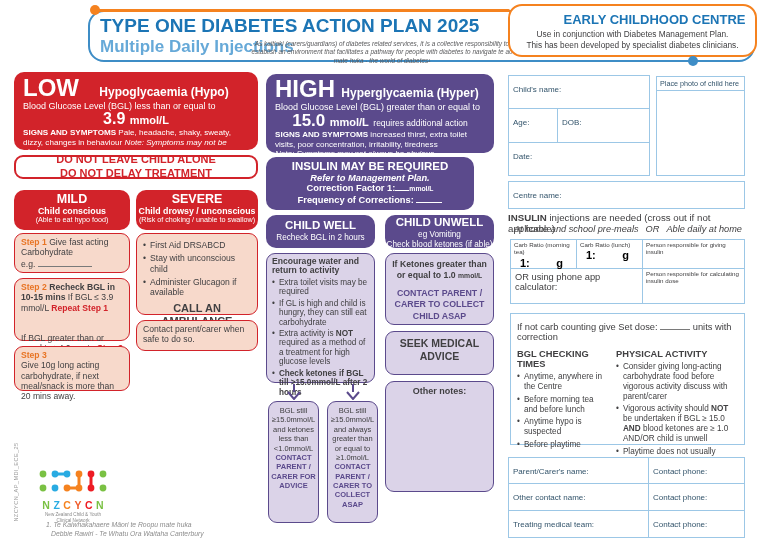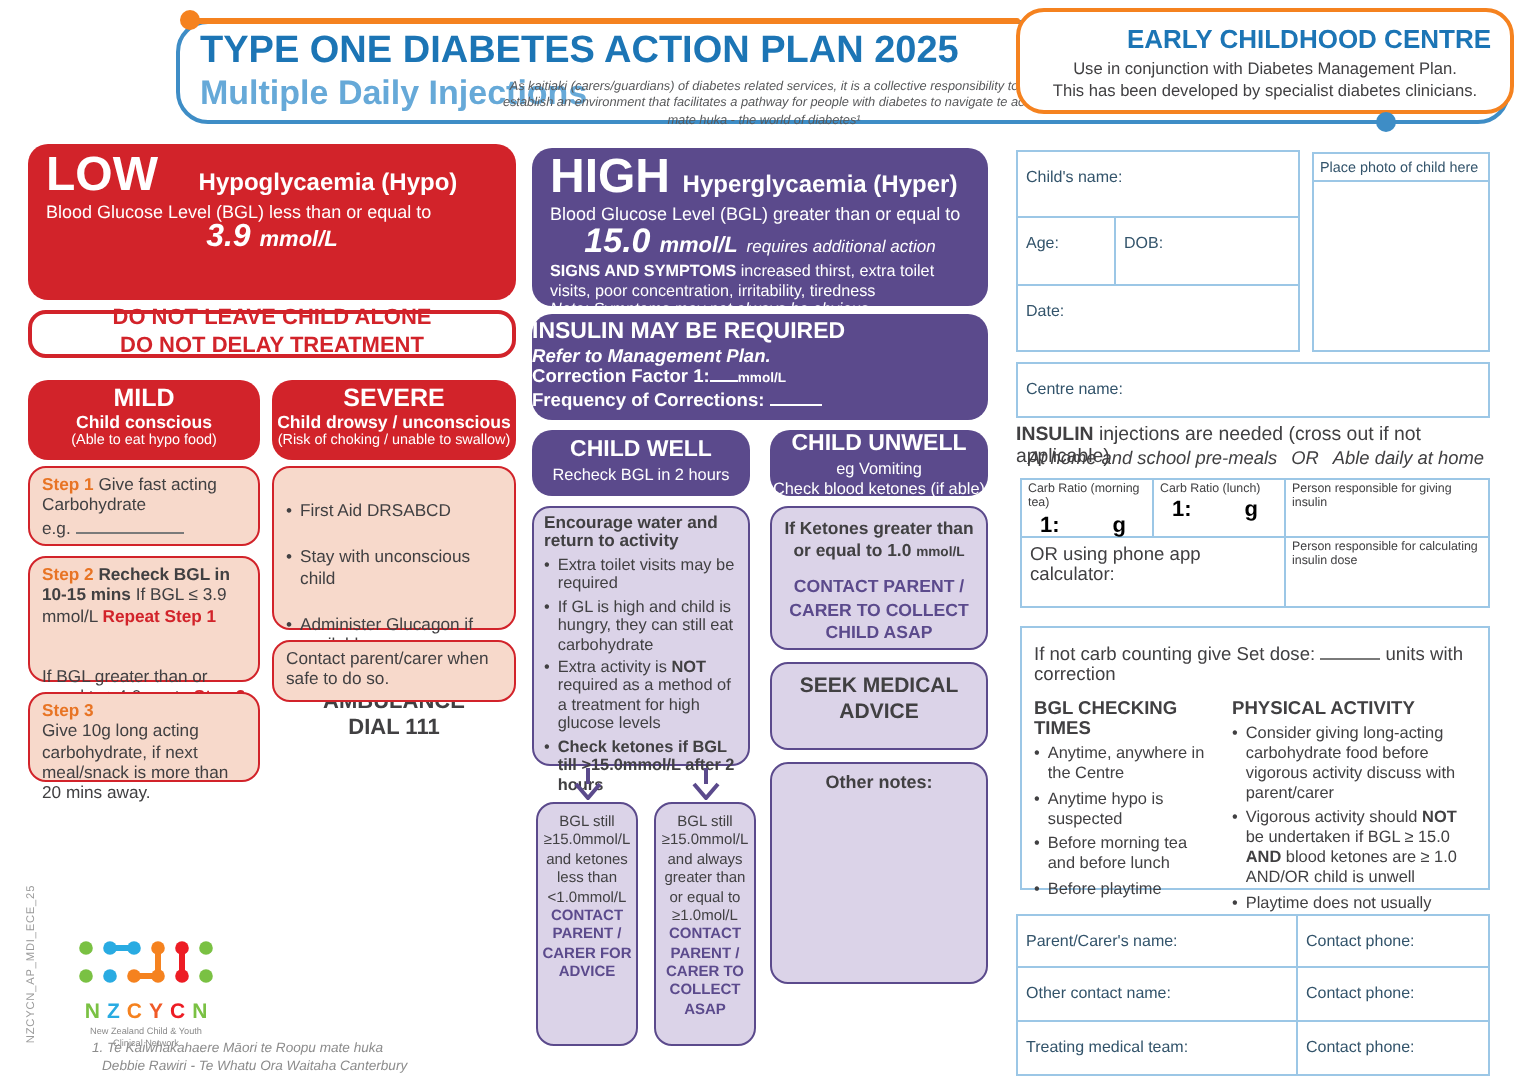--- a/index.html
+++ b/index.html
@@ -26,51 +26,51 @@
   .lpurple{background:#DBD3E8;border:1.5px solid #5B4A8C;border-radius:9px;color:#414042;box-sizing:border-box;}
   .fbox{border:1.5px solid #9CC7E6;background:#fff;box-sizing:border-box;}
   .flabel{font-size:8px;color:#33546B;}
 
   
   .low-box{left:14px;top:72px;width:244px;height:78px;padding:4px 9px;}
   .cond-head{display:flex;align-items:baseline;}
   .big-label{font-size:24px;font-weight:bold;line-height:1;}
   .cond-name{font-size:12px;font-weight:bold;flex:1;text-align:center;}
   .bgl-line{font-size:9px;margin-top:1px;}
-  .value-line{text-align:center;line-height:1.05;font-style:italic;}
+  .value-line{text-align:center;line-height:1.05;}
   .value-big{font-size:16px;font-weight:bold;}
   .value-unit{font-size:11px;font-weight:bold;}
   .value-extra{font-size:8.5px;}
   .signs{font-size:8.1px;line-height:1.2;margin-top:1px;}
   .warn-box{left:14px;top:155px;width:244px;height:24px;border:2px solid #D2232A;border-radius:9px;box-sizing:border-box;
             color:#D2232A;font-weight:bold;font-size:11px;text-align:center;display:flex;flex-direction:column;justify-content:center;line-height:1.25;background:#fff;}
   .mild-head{left:14px;top:190px;width:116px;height:40px;text-align:center;padding-top:2px;}
   .severe-head{left:136px;top:190px;width:122px;height:40px;text-align:center;padding-top:2px;}
   .ms-title{font-size:12.5px;font-weight:bold;line-height:1.15;}
   .ms-sub1{font-size:8.8px;font-weight:bold;line-height:1.15;}
   .ms-sub2{font-size:7.2px;line-height:1.2;}
   .step1{left:14px;top:233px;width:116px;height:40px;}
   .step2{left:14px;top:278px;width:116px;height:63px;}
   .step3{left:14px;top:346px;width:116px;height:45px;}
   .steplabel{color:#E87424;font-weight:bold;}
   .red-bold{color:#D2232A;font-weight:bold;}
   .blank-line{display:inline-block;width:54px;border-bottom:1px solid #7a7a7a;height:8px;}
   .pink p{margin:0;}
   .mt3{margin-top:3px;}
   .severe-box{left:136px;top:233px;width:122px;height:82px;}
-  .bul{display:flex;margin-top:13px;}
+  .bul{display:flex;margin-top:3px;}
   .bul::before{content:"•";margin-right:4px;line-height:1.2;}
   .call-line{text-align:center;font-weight:bold;font-size:11px;color:#414042;line-height:1.2;margin-top:4px;}
   .call-line2{text-align:center;font-weight:bold;font-size:11px;color:#414042;line-height:1.2;}
   .severe-contact{left:136px;top:320px;width:122px;height:31px;}
 
   
   .high-box{left:266px;top:74px;width:228px;height:79px;padding:3px 9px;}
   .note-block{display:block;font-style:italic;}
-  .insulin-box{left:266px;top:157px;width:228px;height:53px;padding-top:3px;}
+  .insulin-box{left:266px;top:157px;width:208px;height:53px;text-align:center;padding-top:3px;}
   .ir-title{font-size:11.5px;font-weight:bold;}
   .ir-refer{font-size:9.3px;font-weight:bold;font-style:italic;margin-top:1px;}
   .ir-line{font-size:9.3px;font-weight:bold;line-height:1.25;}
   .ir-unit{font-size:6.8px;font-weight:bold;}
   .blank-w{display:inline-block;width:14px;border-bottom:1px solid #fff;height:7px;}
   .blank-w2{display:inline-block;width:26px;border-bottom:1px solid #fff;height:7px;}
 
   .cw-head{left:266px;top:215px;width:109px;height:33px;text-align:center;padding-top:4px;}
   .cu-head{left:385px;top:215px;width:109px;height:33px;text-align:center;padding-top:1px;}
   .cwu-title{font-size:11.5px;font-weight:bold;line-height:1.2;}
@@ -164,20 +164,25 @@
   <div class="abs red low-box">
     <div class="cond-head">
       <span class="big-label">LOW</span>
       <span class="cond-name">Hypoglycaemia (Hypo)</span>
     </div>
     <div class="bgl-line">Blood Glucose Level (BGL) less than or equal to</div>
     <div class="value-line">
       <span class="value-big">3.9</span>
       <span class="value-unit">mmol/L</span>
     </div>
+    <p class="signs" style="margin:0;">
+      <b>SIGNS AND SYMPTOMS</b>
+      <span>Pale, headache, shaky, sweaty, dizzy, changes in behaviour</span>
+      <i>Note: Symptoms may not be obvious</i>
+    </p>
   </div>
 
   <div class="abs warn-box">
     <div>DO NOT LEAVE CHILD ALONE</div>
     <div>DO NOT DELAY TREATMENT</div>
   </div>
 
   <div class="abs red mild-head">
     <div class="ms-title">MILD</div>
     <div class="ms-sub1">Child conscious</div>
@@ -365,24 +370,24 @@
       <span class="blank-d"></span>
       <span>units with correction</span>
     </div>
     <div class="sd-cols">
       <div class="sd-col1">
         <div class="sd-title">BGL CHECKING TIMES</div>
         <div class="bul">
             <span>Anytime, anywhere in the Centre</span>
           </div>
         <div class="bul">
+            <span>Before morning tea and before lunch</span>
+          </div>
+        <div class="bul">
             <span>Anytime hypo is suspected</span>
-          </div>
-        <div class="bul">
-            <span>Before morning tea and before lunch</span>
           </div>
         <div class="bul">
             <span>Before playtime</span>
           </div>
       </div>
       <div class="sd-col2">
         <div class="sd-title">PHYSICAL ACTIVITY</div>
         <div class="bul">
             <span>Consider giving long-acting carbohydrate food before vigorous activity discuss with parent/carer</span>
           </div>

